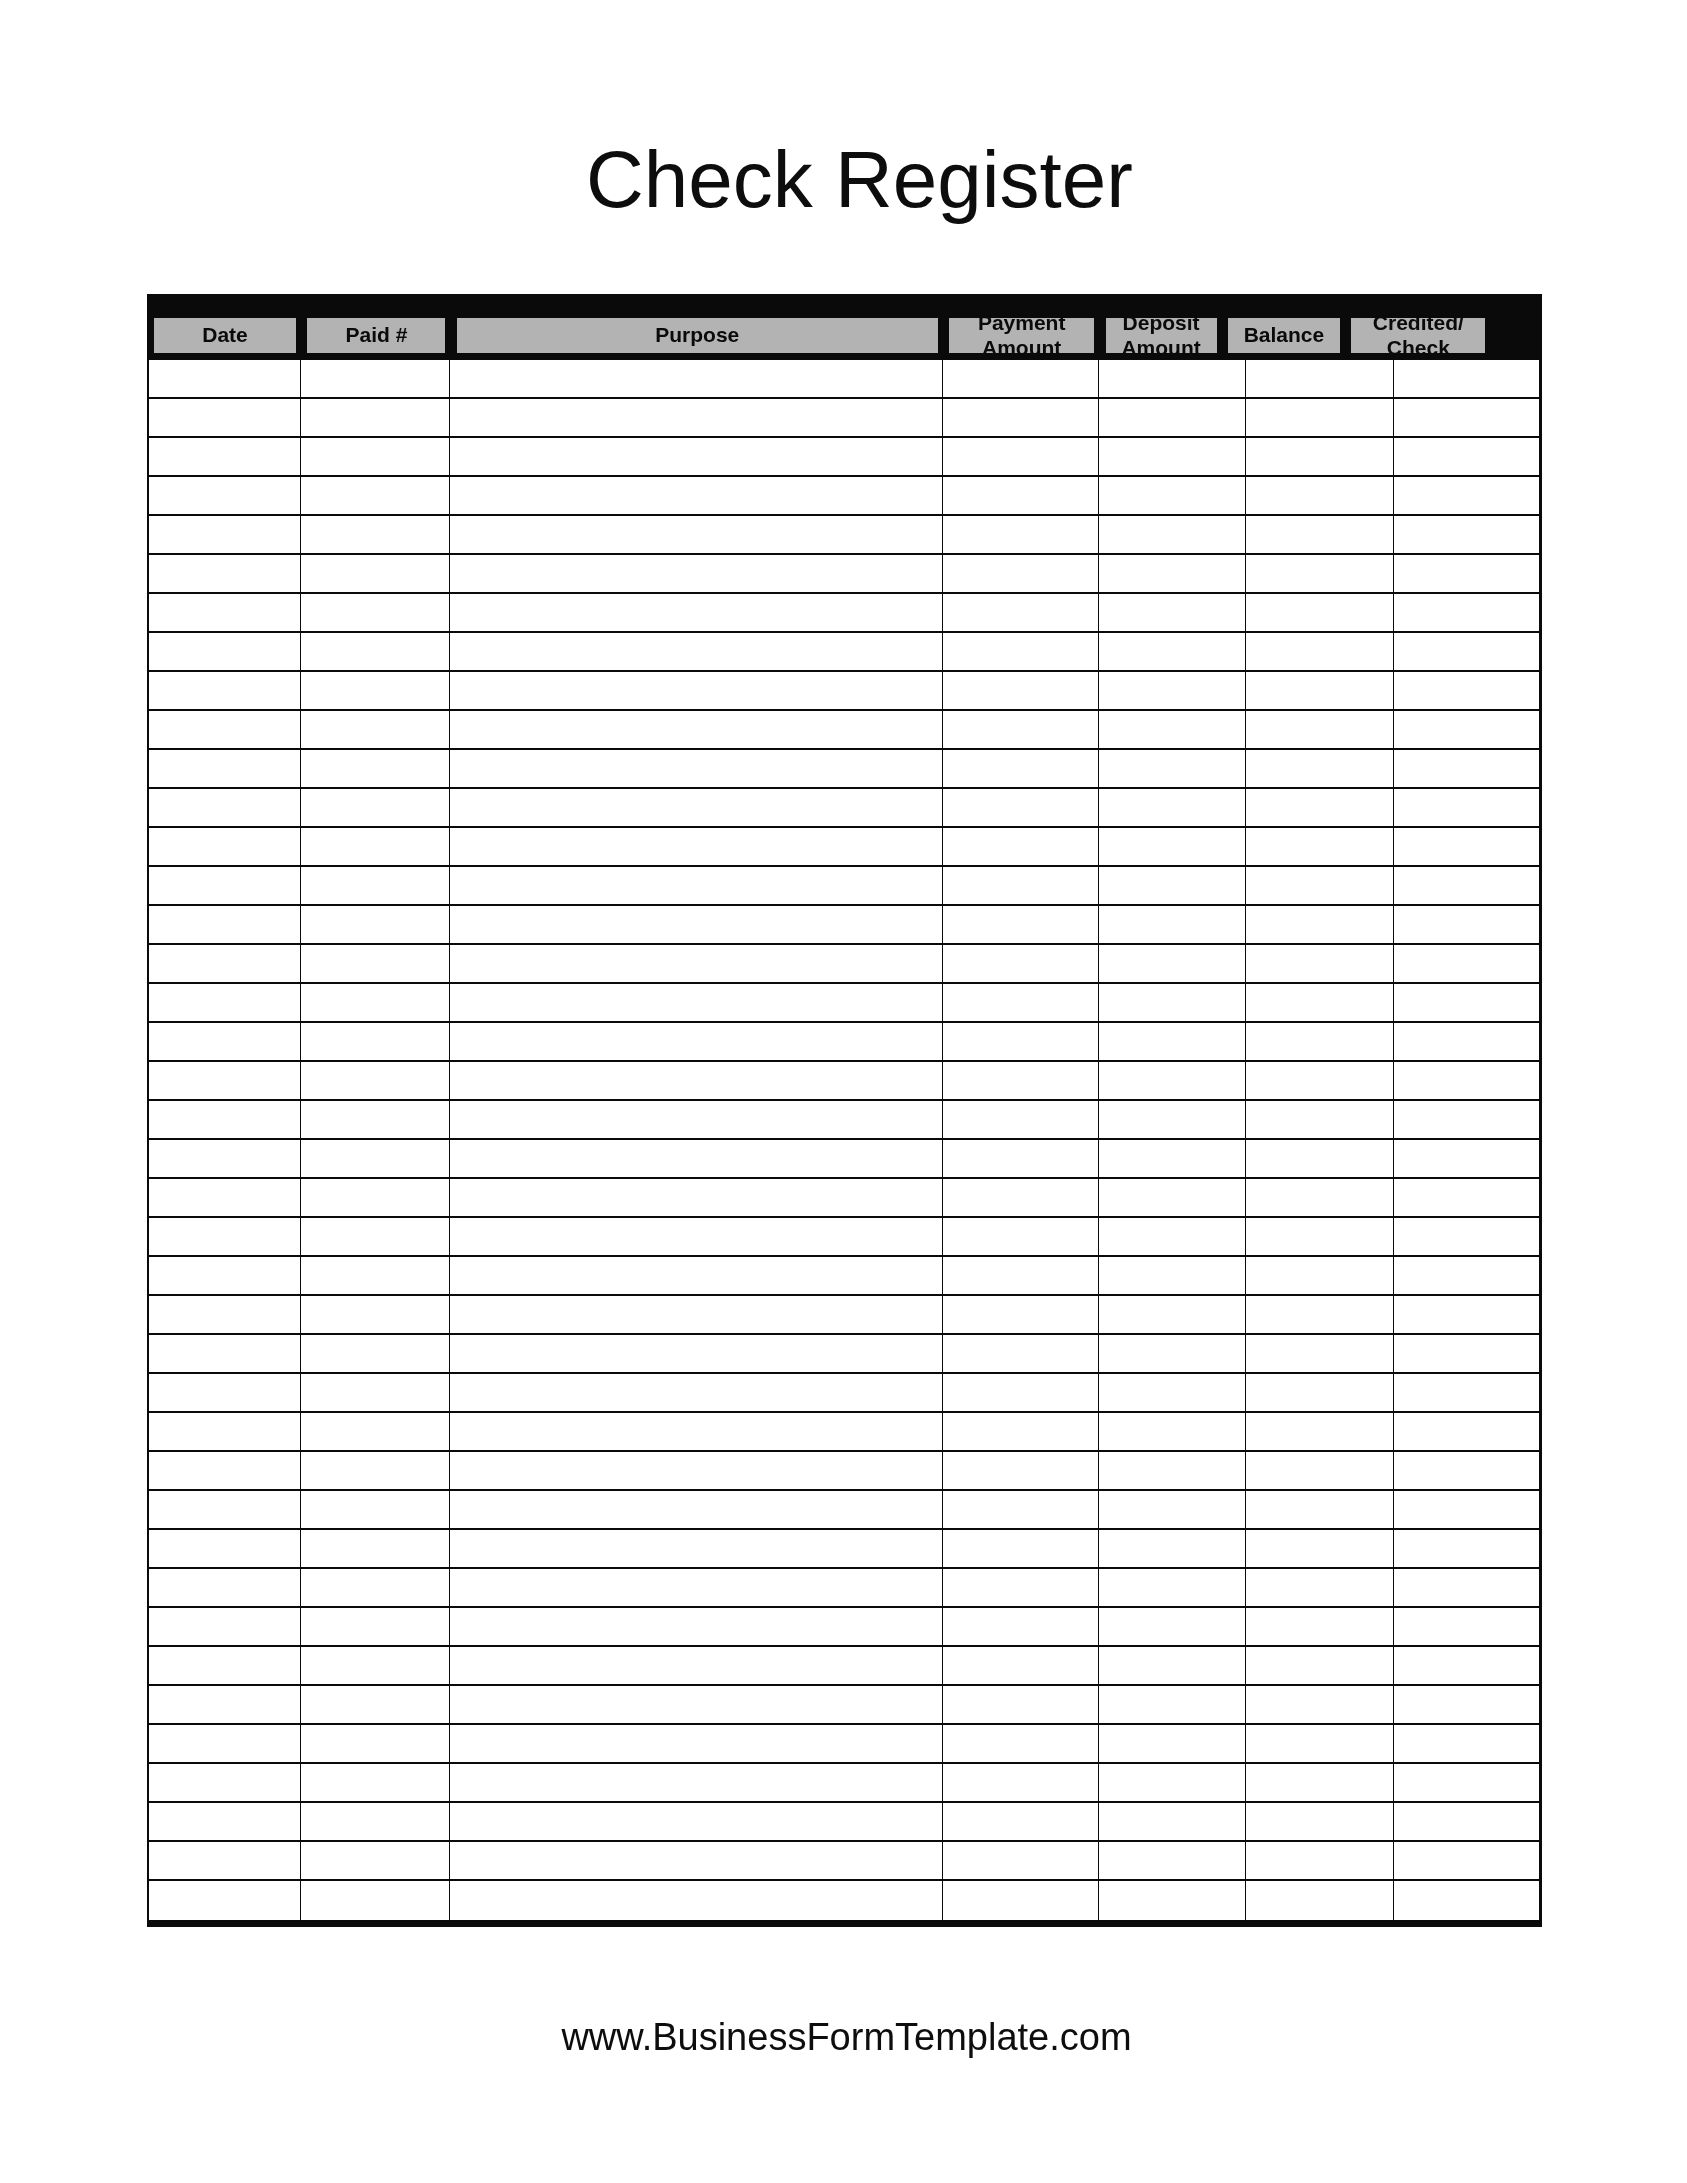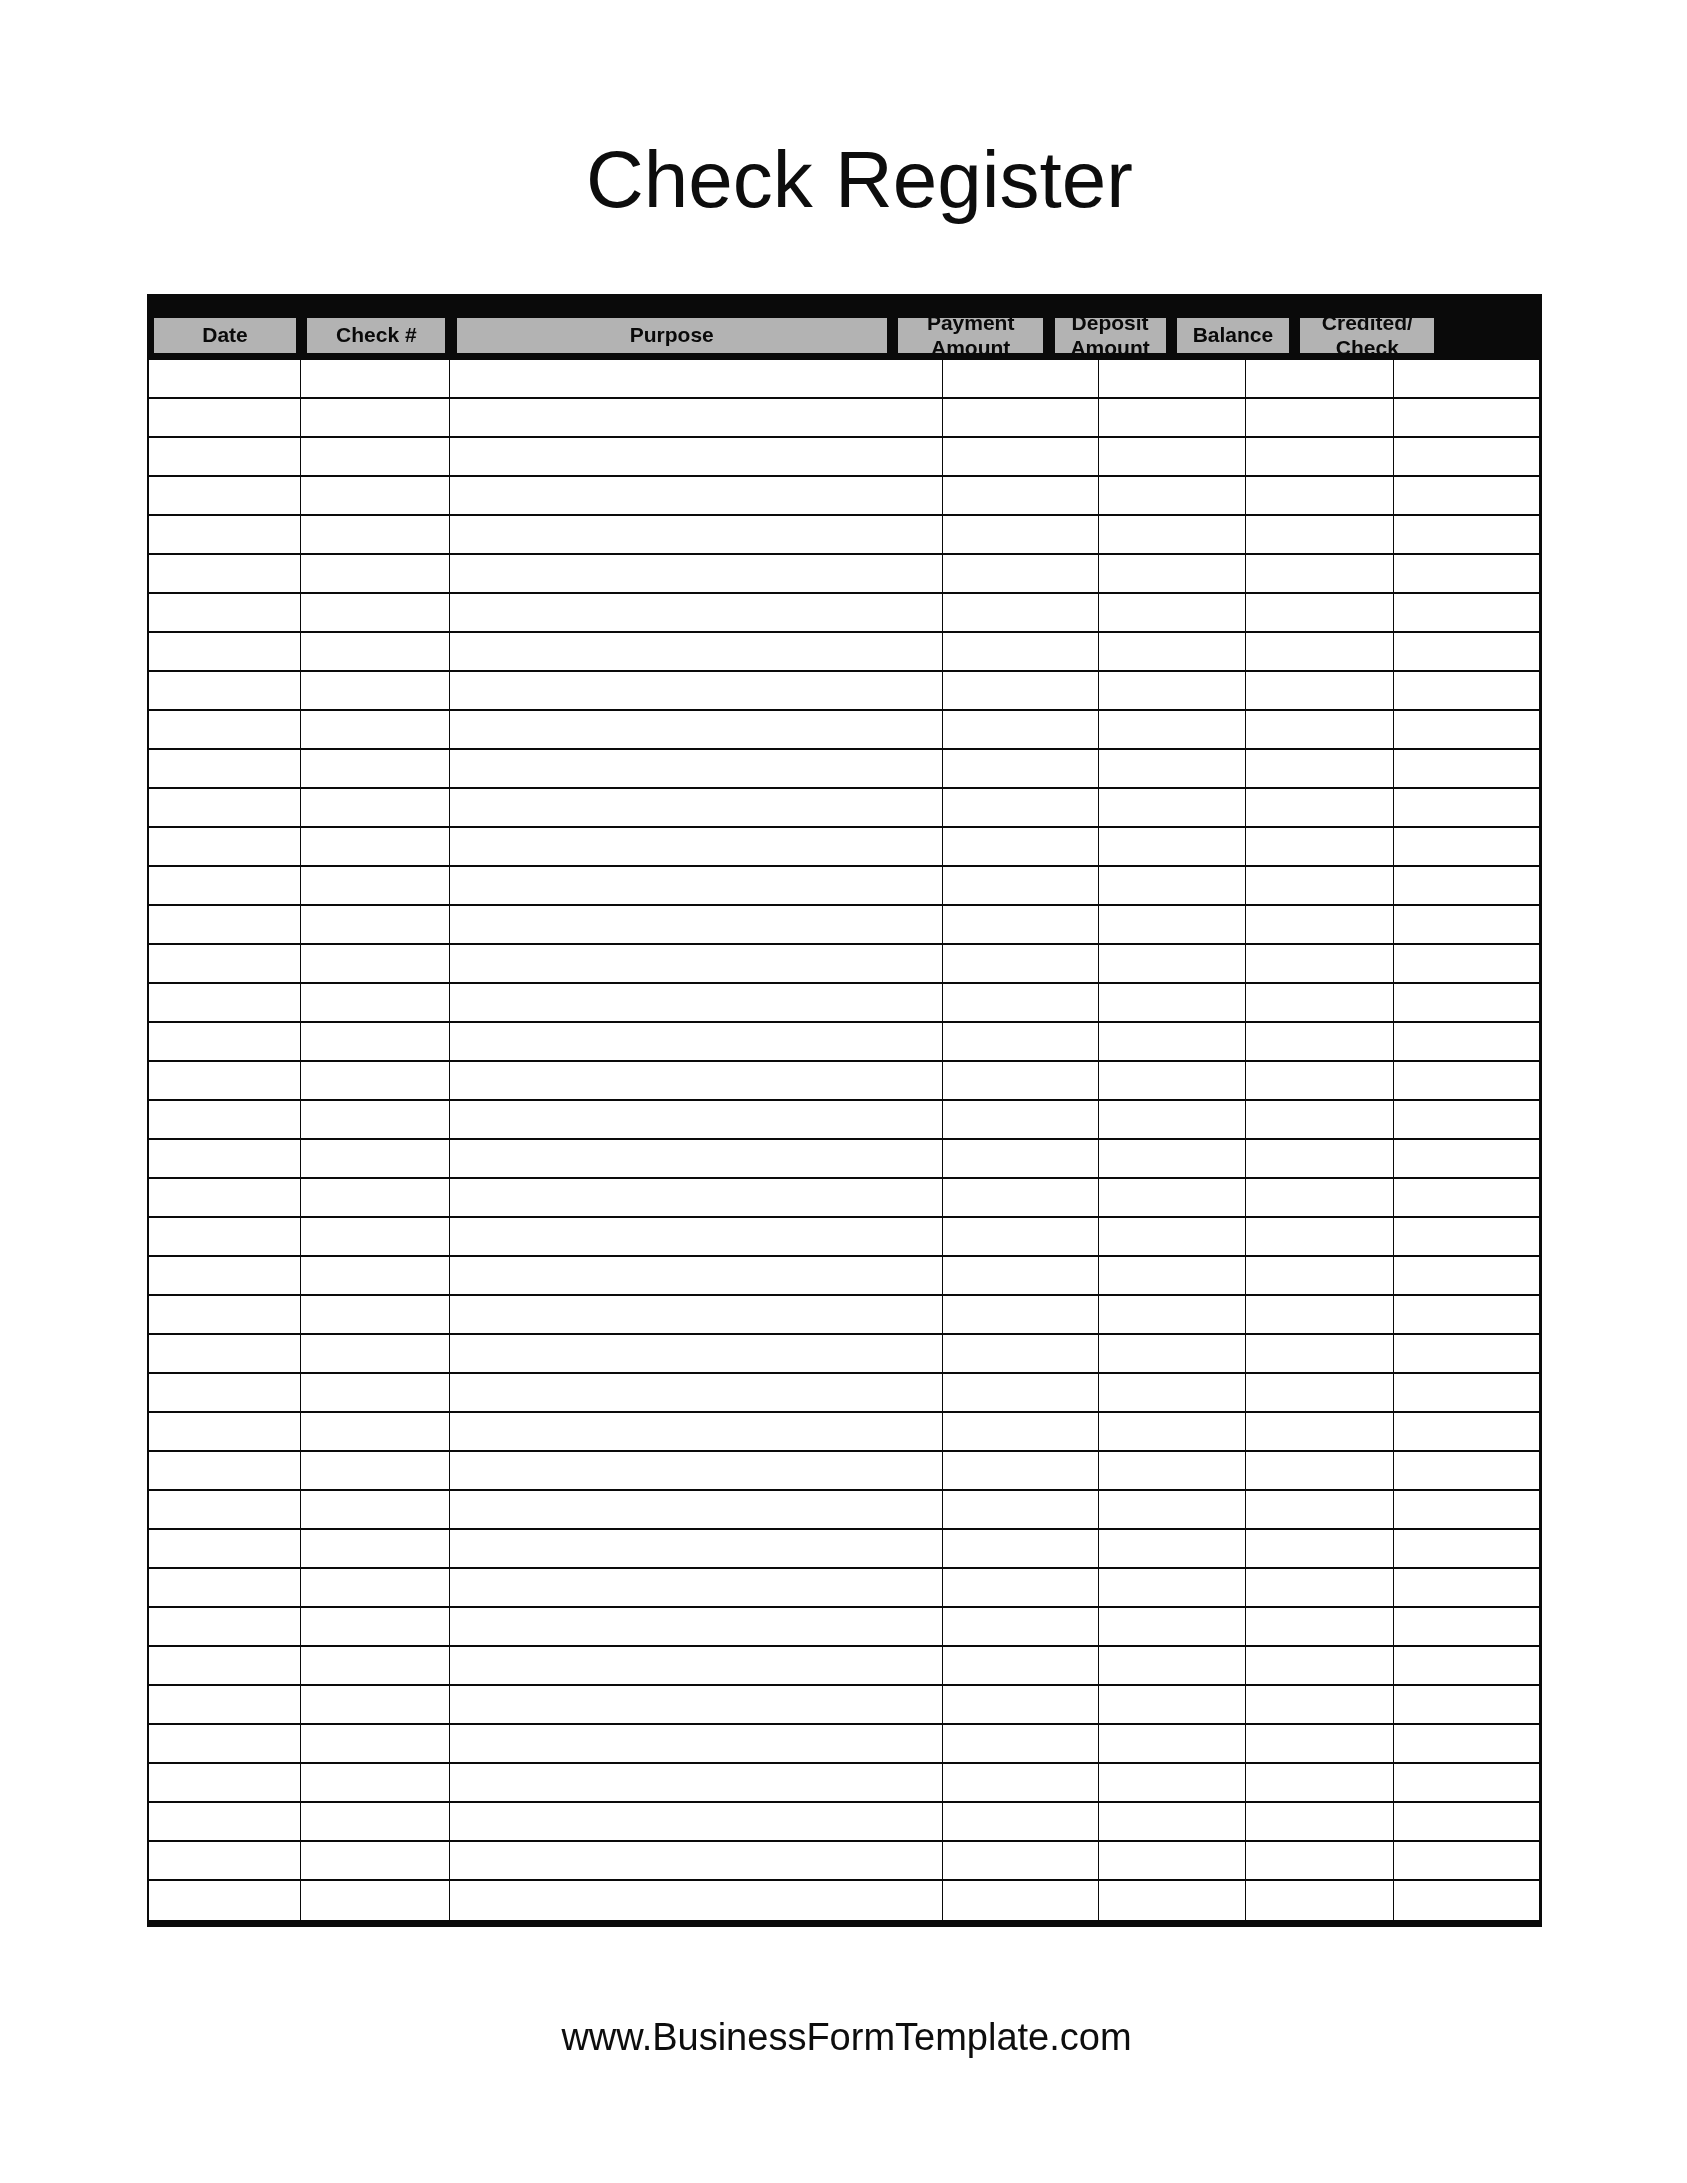--- a/index.html
+++ b/index.html
@@ -48,21 +48,21 @@
     background: #b3b3b3;
     display: flex;
     align-items: center;
     justify-content: center;
     text-align: center;
     font-size: 21px;
     font-weight: 700;
     line-height: 24.5px;
     color: #0a0a0a;
   }
-  .h0{width:142px}.h1{width:138px}.h2{width:430px}
+  .h0{width:142px}.h1{width:138px}.h2{width:481px}
   .h3{width:145px}.h4{width:111px}.h5{width:112px}.h6{width:134px}
 
   
   .tbody {
     box-sizing: border-box;
     width: 1395px;
     background: #ffffff;
     border-left: 2.6px solid #0a0a0a;
     border-right: 3.5px solid #0a0a0a;
     border-bottom: 7px solid #0a0a0a;
@@ -100,21 +100,21 @@
 </head>
 <body>
 
 <div class="page">
 
   <h1 class="title">Check Register</h1>
 
   <div class="register">
     <div class="thead" id="thead">
         <div class="hcell h0">Date</div>
-        <div class="hcell h1">Check #</div>
+        <div class="hcell h1">Paid #</div>
         <div class="hcell h2">Purpose</div>
         <div class="hcell h3">Payment Amount</div>
         <div class="hcell h4">Deposit Amount</div>
         <div class="hcell h5">Balance</div>
         <div class="hcell h6">Credited/ Check</div>
       </div>
     <div class="tbody" id="tbody">
         <div class="trow">
           <div class="tcell b0"></div>
           <div class="tcell b1"></div>

